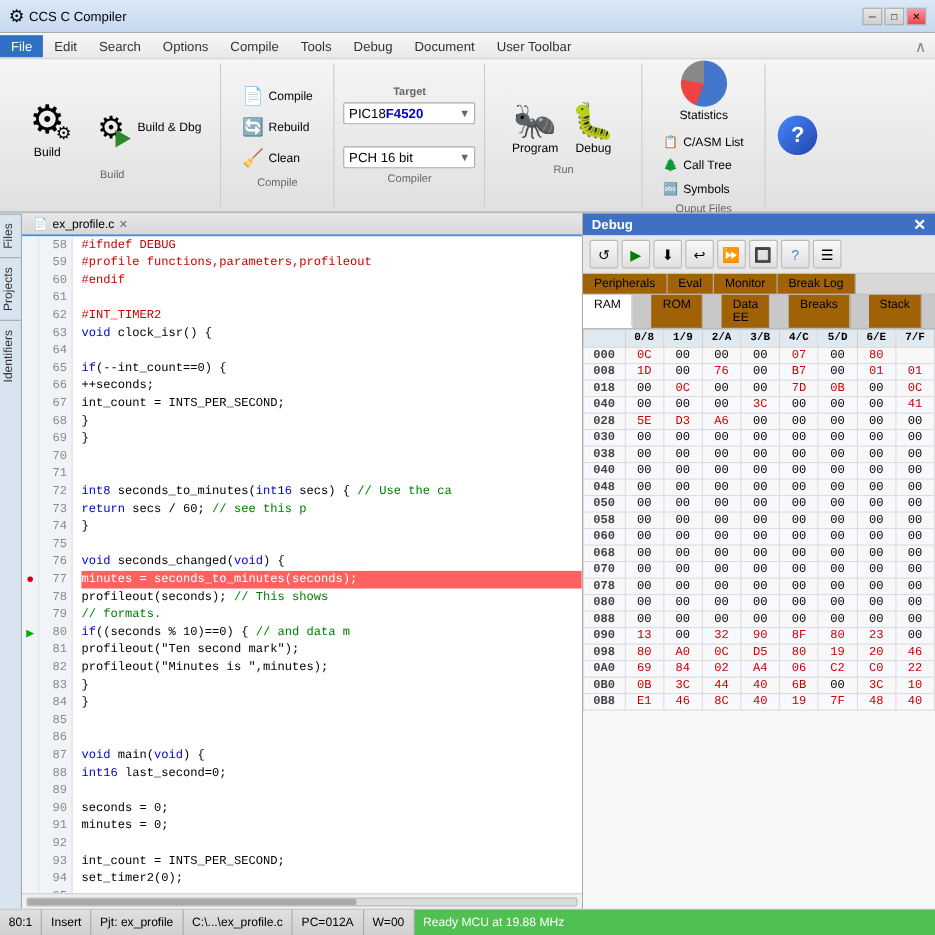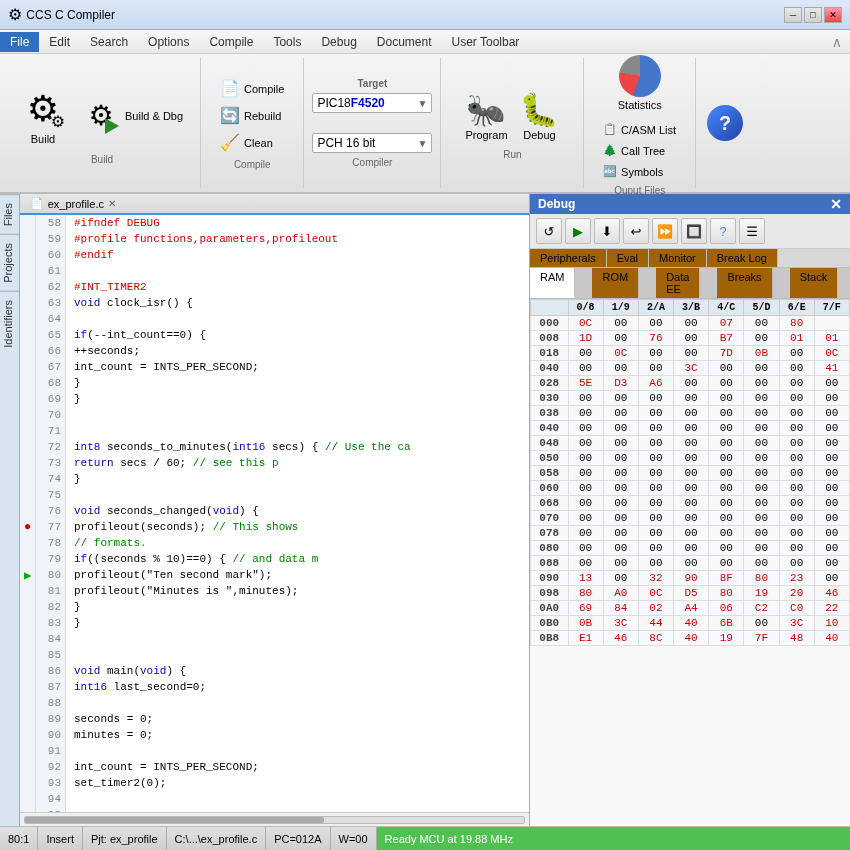--- a/index.html
+++ b/index.html
@@ -329,20 +329,21 @@
           <div class="code-line">      int_count = INTS_PER_SECOND;</div>
           <div class="code-line">   }</div>
           <div class="code-line">}</div>
           <div class="code-line">&nbsp;</div>
           <div class="code-line">&nbsp;</div>
           <div class="code-line"><span style="color:#0000cc;">int8</span> seconds_to_minutes(<span style="color:#0000cc;">int16</span> secs) {   <span style="color:#008000;margin-top:47px;">// Use the ca</span></div>
           <div class="code-line">   <span style="color:#0000cc;">return</span> secs / 60;                    <span style="color:#008000;">// see this p</span></div>
           <div class="code-line">}</div>
           <div class="code-line">&nbsp;</div>
           <div class="code-line"><span style="color:#0000cc;">void</span> seconds_changed(<span style="color:#0000cc;">void</span>) {</div>
+          <div class="code-line highlighted">   minutes = seconds_to_minutes(seconds);</div>
           <div class="code-line">   profileout(seconds);                  <span style="color:#008000;">// This shows</span></div>
           <div class="code-line"><span style="color:#008000;">                                          // formats.</span></div>
           <div class="code-line">   <span style="color:#0000cc;">if</span>((seconds % 10)==0) {               <span style="color:#008000;">// and data m</span></div>
           <div class="code-line">      profileout("Ten second mark");</div>
           <div class="code-line">      profileout("Minutes is ",minutes);</div>
           <div class="code-line">   }</div>
           <div class="code-line">}</div>
           <div class="code-line">&nbsp;</div>
           <div class="code-line">&nbsp;</div>
           <div class="code-line"><span style="color:#0000cc;">void</span> main(<span style="color:#0000cc;">void</span>) {</div>

